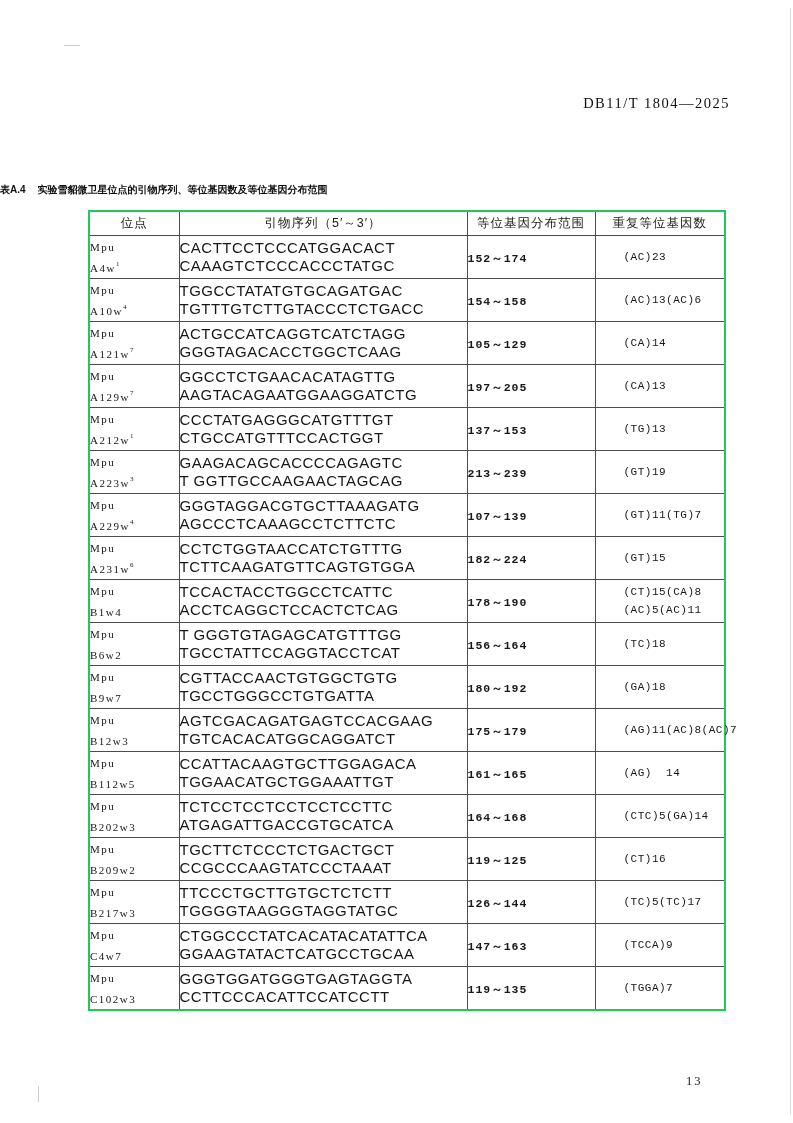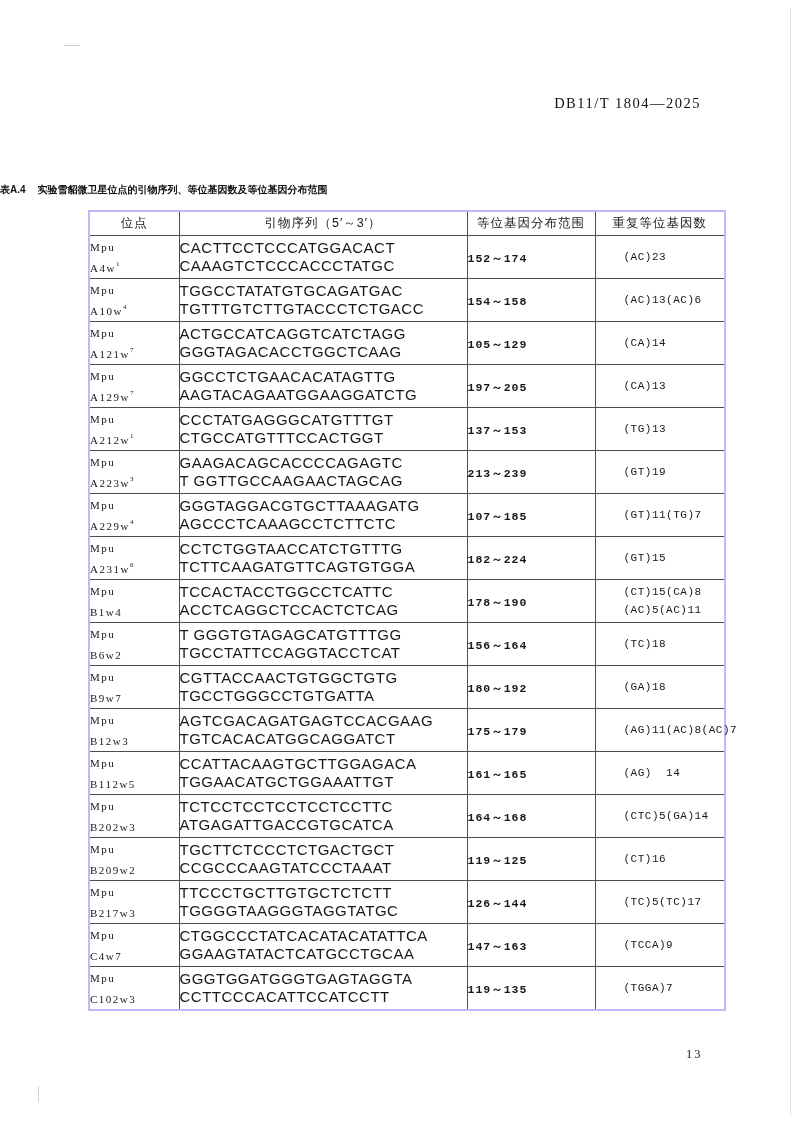--- a/index.html
+++ b/index.html
@@ -11,21 +11,21 @@
     overflow:hidden;
     font-family:"Liberation Sans",sans-serif;
     color:#1f1f1f;
   }
   
   .edge-right{position:absolute;top:8px;bottom:8px;right:2px;width:1px;background:#dedede;}
   .tick-tl{position:absolute;left:64px;top:45px;width:16px;height:1px;background:#cfcfcf;}
   .tick-bl{position:absolute;left:38px;top:1086px;width:1px;height:16px;background:#cfcfcf;}
 
   .doc-code{
-    position:absolute;top:95px;right:92px;
+    position:absolute;top:95px;right:63px;
     font-family:"Liberation Serif",serif;
     font-size:14.5px;letter-spacing:1.5px;color:#111;
     white-space:pre;
   }
   .para{
     position:absolute;left:88px;top:121px;width:630px;
     font-size:13.5px;line-height:22px;text-align:justify;color:#141414;
   }
   .para .para-label{letter-spacing:1px;margin-right:14px;font-family:"Liberation Serif",serif;}
   .table-title{
@@ -39,21 +39,21 @@
     border-collapse:collapse;table-layout:fixed;
   }
   table.data col.c1{width:90px;}
   table.data col.c2{width:288px;}
   table.data col.c3{width:128px;}
   table.data col.c4{width:130px;}
   table.data th, table.data td{
     border:1px solid #4c4c4c;
     padding:0;margin:0;
   }
-  table.data{border:2px solid #c4b5fd;}
+  table.data{border:2px solid #22c55e;}
   table.data th{
     height:23px;font-size:12.5px;font-weight:normal;color:#1a1a1a;
     text-align:center;vertical-align:middle;letter-spacing:1px;
   }
   table.data td{height:42px;vertical-align:middle;}
   .cell-locus{padding-left:8px;}
   .locus-line{
     font-family:Liberation Serif, serif;
     font-size:11px;line-height:18px;letter-spacing:1.5px;
     white-space:pre;color:#181818;
@@ -70,21 +70,21 @@
     font-family:"Liberation Mono",monospace;
     font-size:11.5px;letter-spacing:1px;white-space:pre;color:#181818;font-weight:bold;
   }
   .cell-repeat{padding-left:10px;}
   .repeat-line{
     font-family:"Liberation Mono",monospace;
     font-size:11px;line-height:18px;letter-spacing:0.5px;
     white-space:pre;color:#181818;margin-left:28px;
   }
   .page-number{
-    position:absolute;left:686px;top:1047px;
+    position:absolute;left:686px;top:1074px;
     font-family:"Liberation Serif",serif;
     font-size:12.5px;letter-spacing:2px;color:#222;
   }
 </style>
 </head>
 <body>
 
 <div class="page">
   <div class="edge-right"></div>
   <div class="tick-tl"></div>
@@ -210,21 +210,21 @@
         <tr>
     <td class="cell-locus">
       <div class="locus-line">Mpu</div>
       <div class="locus-line"><span>A229w</span><span class="locus-sup">4</span></div>
     </td>
     <td class="cell-primer">
       <div class="seq-line">GGGTAGGACGTGCTTAAAGATG</div>
       <div class="seq-line">AGCCCTCAAAGCCTCTTCTC</div>
     </td>
     <td class="cell-range">
-      <span class="range-text">107～185</span>
+      <span class="range-text">107～139</span>
     </td>
     <td class="cell-repeat">
             <div class="repeat-line">(GT)11(TG)7</div>
           </td>
   </tr>
         <tr>
     <td class="cell-locus">
       <div class="locus-line">Mpu</div>
       <div class="locus-line"><span>A231w</span><span class="locus-sup">6</span></div>
     </td>

